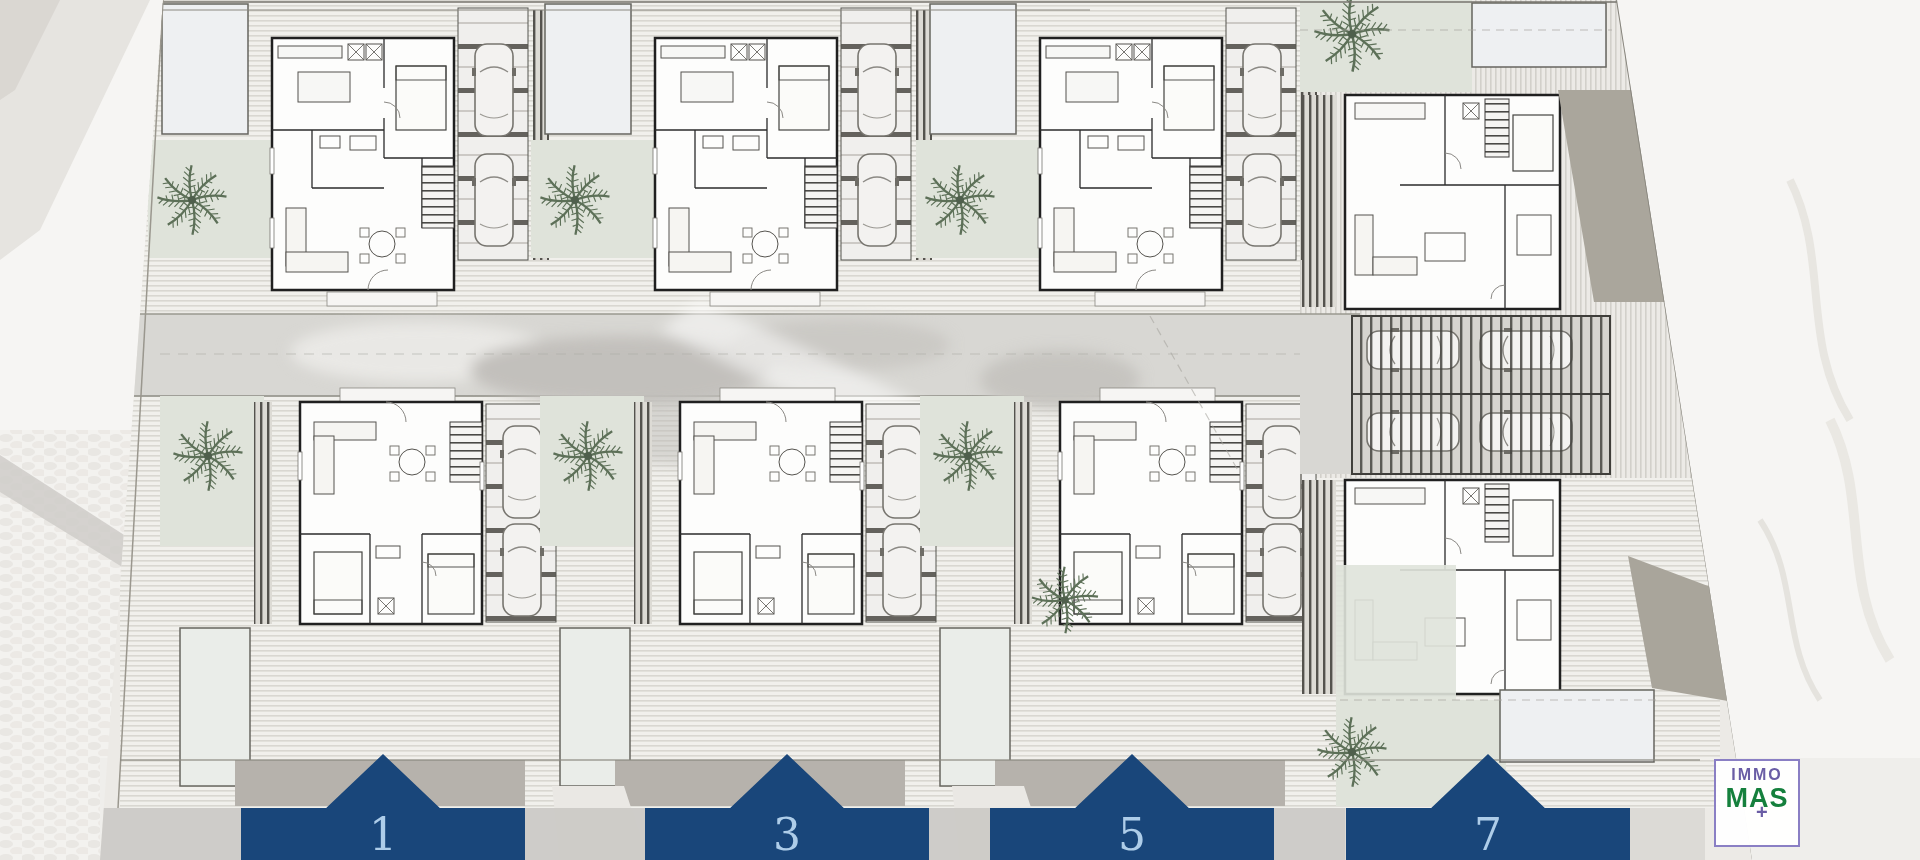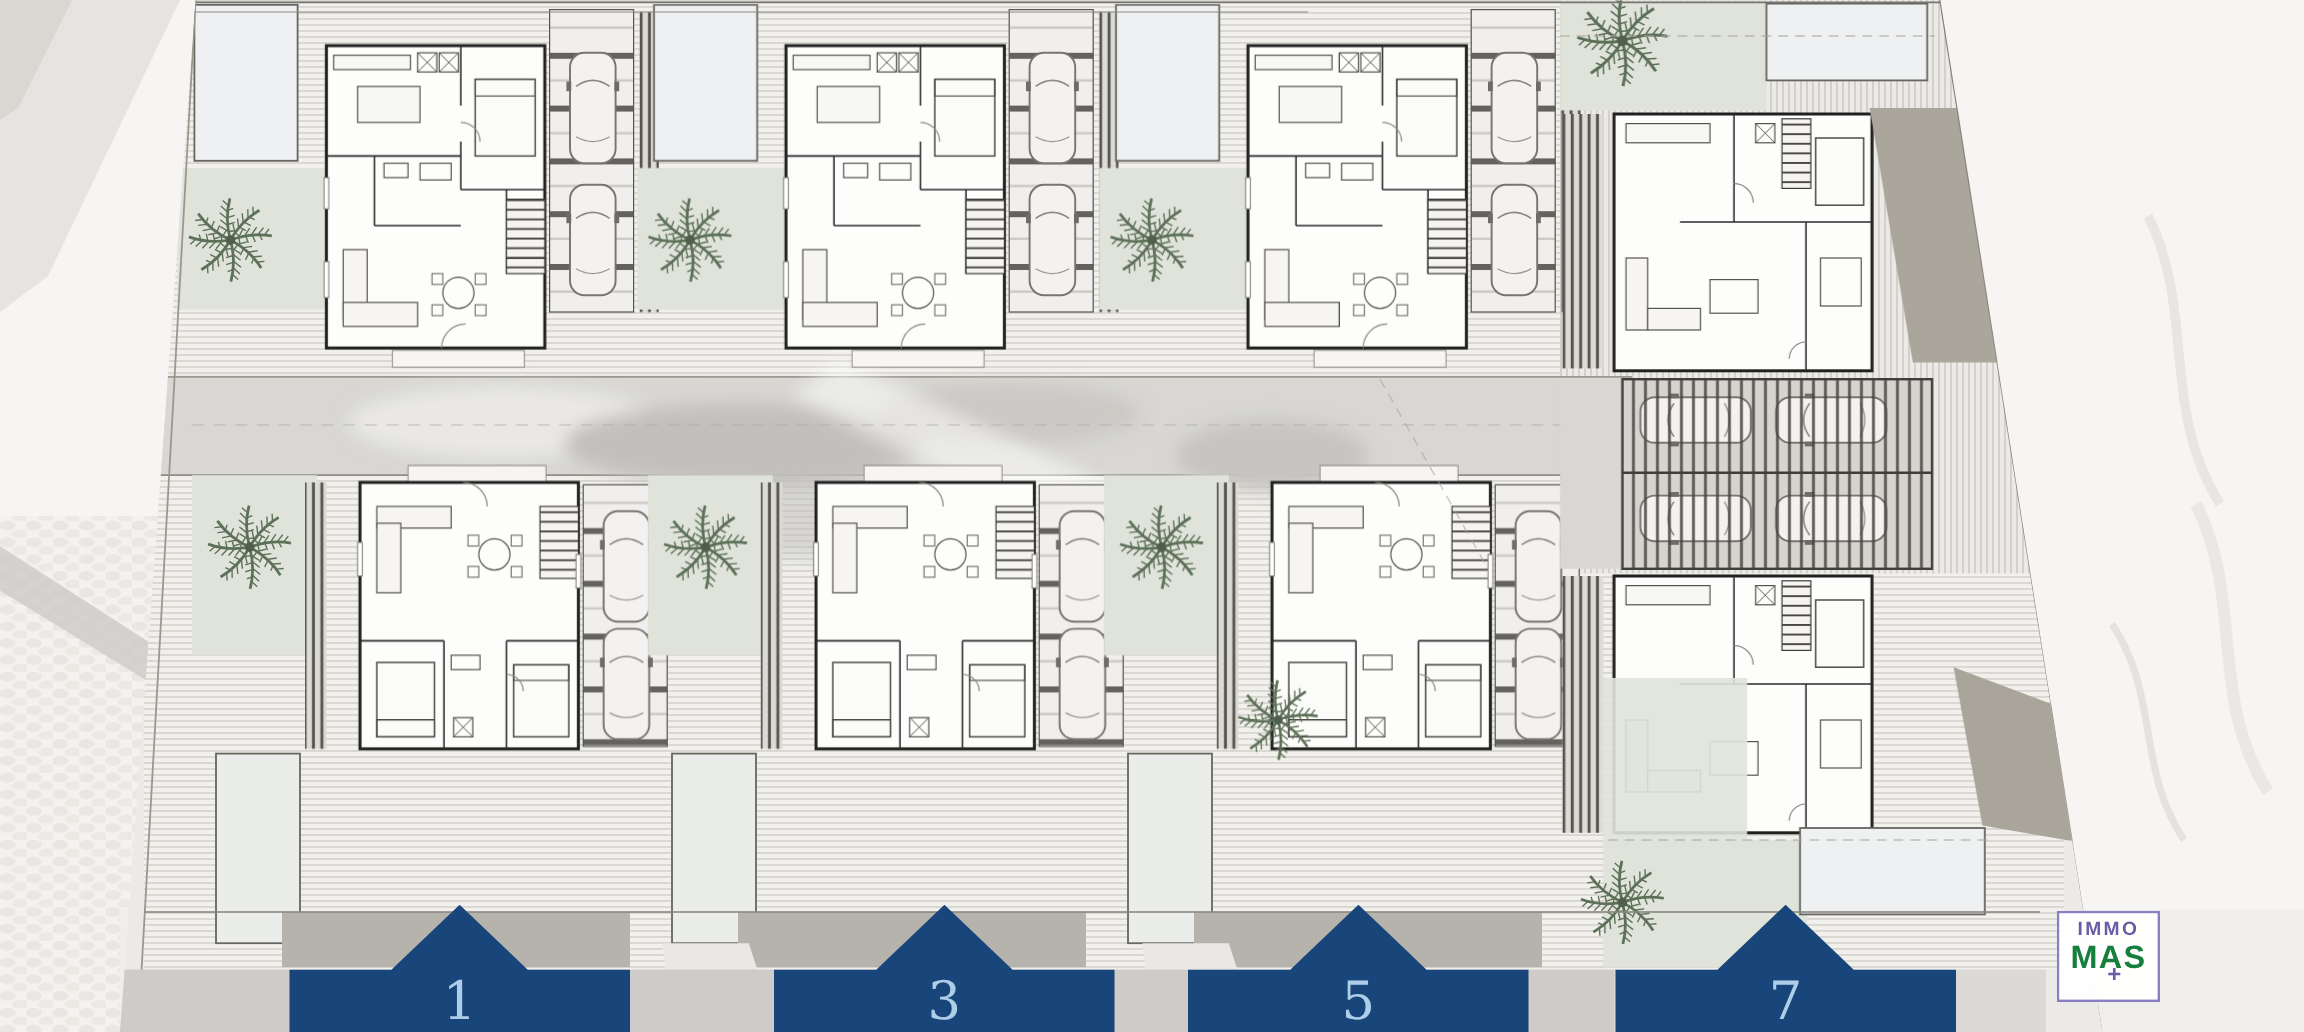--- a/index.html
+++ b/index.html
@@ -4,21 +4,21 @@
 <style>
   html,body{margin:0;padding:0;background:#f6f5f3;}
   .stage{position:relative;width:1920px;height:860px;overflow:hidden;background:#f6f5f3;font-family:"DejaVu Serif",serif;}
   .stage svg{position:absolute;left:0;top:0;}
   
   .banner{position:absolute;top:754px;width:284px;height:106px;background:#19467a;
           clip-path:polygon(50% 0%,70% 51%,100% 51%,100% 100%,0% 100%,0% 51%,30% 51%);}
   .banner .num{position:absolute;left:0;right:0;top:51%;bottom:0;display:flex;align-items:center;justify-content:center;
           color:#aecde9;font-size:44px;font-family:"DejaVu Serif",serif;font-weight:400;}
   
-  .logo{position:absolute;left:1714px;top:759px;width:86px;height:76px;background:rgba(255,255,255,.95);
+  .logo{position:absolute;left:1714px;top:759px;width:86px;height:88px;background:rgba(255,255,255,.95);
         border:2px solid #8a7fc4;box-sizing:border-box;text-align:center;font-family:"Liberation Sans",sans-serif;}
   .logo .immo{margin-top:5px;font-size:16px;font-weight:bold;letter-spacing:2px;color:#6a5da5;line-height:18px;}
   .logo .mas{font-size:27px;font-weight:bold;letter-spacing:1px;color:#15803d;line-height:28px;}
   .logo .plus{position:absolute;left:40px;top:40px;font-size:20px;font-weight:bold;color:#6a5da5;}
 </style>
 </head>
 <body>
 
 <div class="stage">
 

